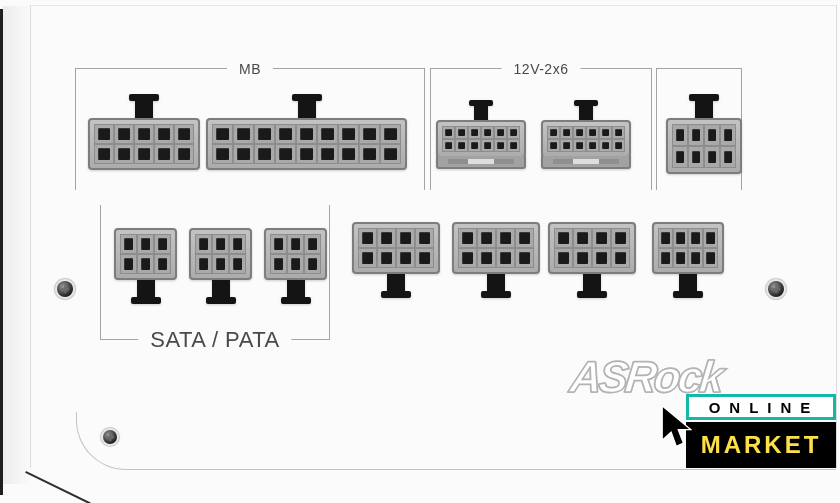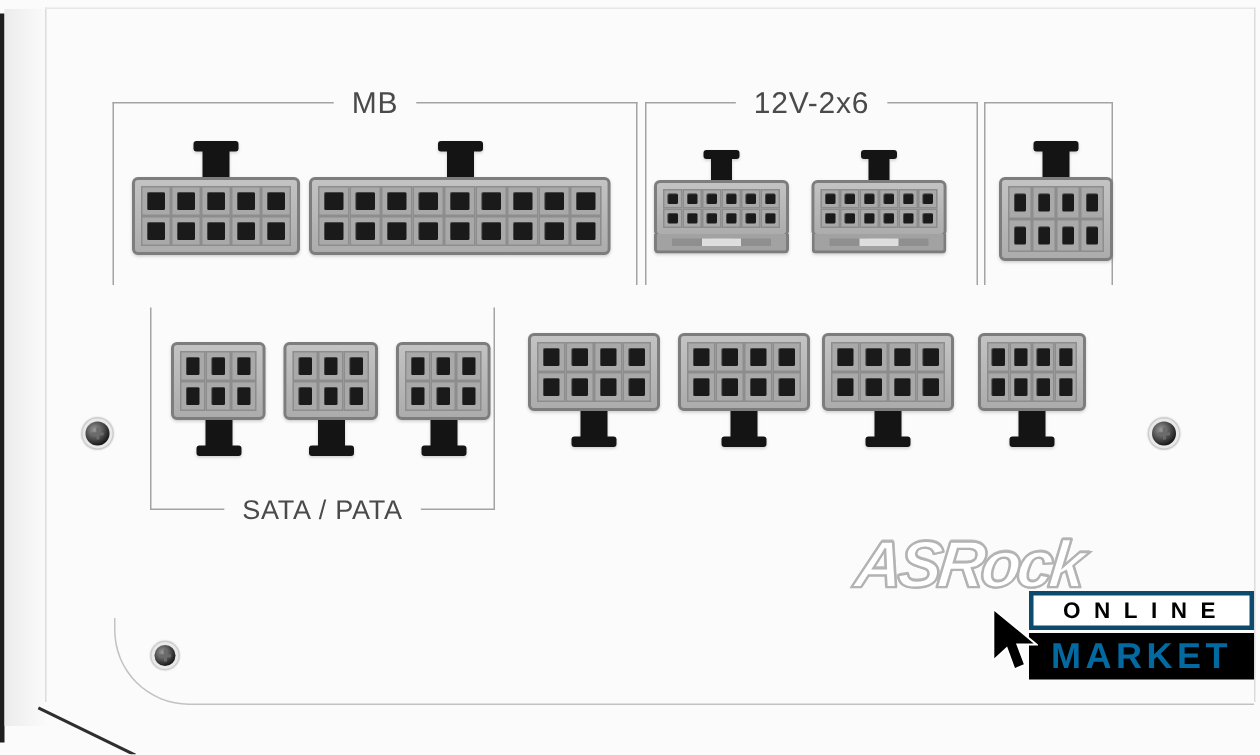--- a/index.html
+++ b/index.html
@@ -18,23 +18,23 @@
     border-left:1px solid #c2c2c2; border-bottom:1px solid #c2c2c2; border-bottom-left-radius:50px; }
   .corner-diagonal { position:absolute; left:26px; top:471px; width:72px; height:2px; background:#2e2e2e;
     transform:rotate(26deg); transform-origin:left top; }
 
   
   .section { position:absolute; border:1px solid var(--c-line,#a3a3a3); }
   .section.label-top { border-bottom:none; }
   .section.label-bottom { border-top:none; }
   .section-label { position:absolute; left:50%; transform:translateX(-50%);
     background:var(--c-panel,#fbfbfb); padding:0 12px; color:var(--c-label_text,#4a4a4a);
-    font-size:20px; letter-spacing:.5px; white-space:nowrap; line-height:20px; }
+    font-size:14px; letter-spacing:.5px; white-space:nowrap; line-height:20px; }
   .label-top .section-label { top:-10px; }
-  .label-bottom .section-label { bottom:-11px; font-size:18px;text-align:right; }
+  .label-bottom .section-label { bottom:-11px; font-size:22px;text-align:right; }
 
   
   .connector { position:absolute; filter:drop-shadow(0 1px 1px rgba(0,0,0,.18)); }
   .pin-grid { position:relative; z-index:2; display:grid;
     background-image:linear-gradient(180deg,#c3c3c3,#acacac);
     border:2px solid var(--c-connector_border,#7d7d7d); border-radius:4px; padding:4px; }
   .pin { border:1px solid #8d8d8d; background:#a9a9a9; display:flex; align-items:center; justify-content:center; }
   .hole { width:64%; height:64%; background:var(--c-pin_hole,#1a1a1a); border-radius:1px;
     box-shadow:inset .5px .5px 0 rgba(255,255,255,.25); }
   .clip { position:absolute; left:50%; width:18px; height:28px; background:var(--c-clip,#141414); z-index:1; }
@@ -62,23 +62,23 @@
   
   .brand { position:absolute; left:570px; top:352px; width:220px; height:54px; z-index:5;
     font-style:italic; font-weight:700; font-size:44px; letter-spacing:-3px; color:#ffffff;
     -webkit-text-stroke:1.5px #b3b3b3;
     text-shadow:1px 0 #bdbdbd, -1px 0 #bdbdbd, 0 1px #bdbdbd, 0 -1px #bdbdbd;
     transform:skewX(-6deg); }
 
   
   .watermark { position:absolute; left:660px; top:394px; width:180px; z-index:30; }
   .wm-line1 { margin-left:26px; width:150px; height:26px; background:#ffffff; color:#000;
-    border:3px solid #0c4a6e; font-weight:700; font-size:15px; letter-spacing:9px;
+    border:3px solid #14b8a6; font-weight:700; font-size:15px; letter-spacing:9px;
     display:flex; align-items:center; justify-content:center; padding-left:6px; }
-  .wm-line2 { margin-left:26px; width:150px; height:31px; margin-top:2px; background:#000; color:#0369a1;
+  .wm-line2 { margin-left:26px; width:150px; height:46px; margin-top:2px; background:#000; color:#fde047;
     font-weight:800; font-size:24px; letter-spacing:3px;
     display:flex; align-items:center; justify-content:center; }
   .cursor { position:absolute; left:0; top:12px; width:32px; height:42px; z-index:2; }
 </style>
 </head>
 <body>
 
 <div id="stage">
   <div class="edge-left-dark"></div>
   <div class="edge-left-face"></div>

